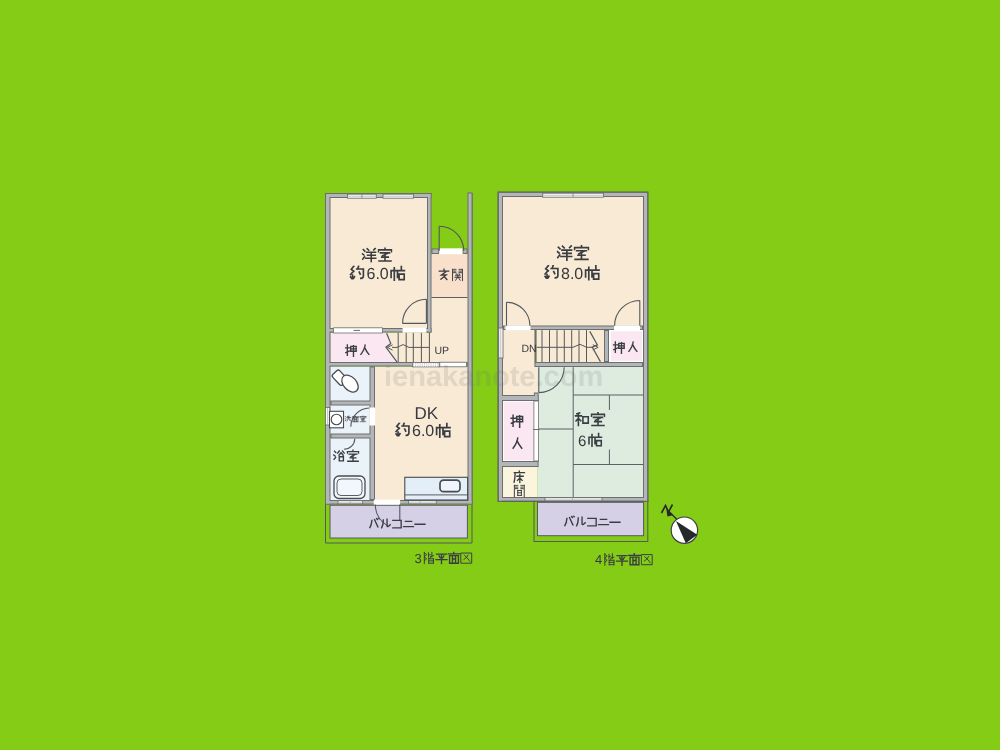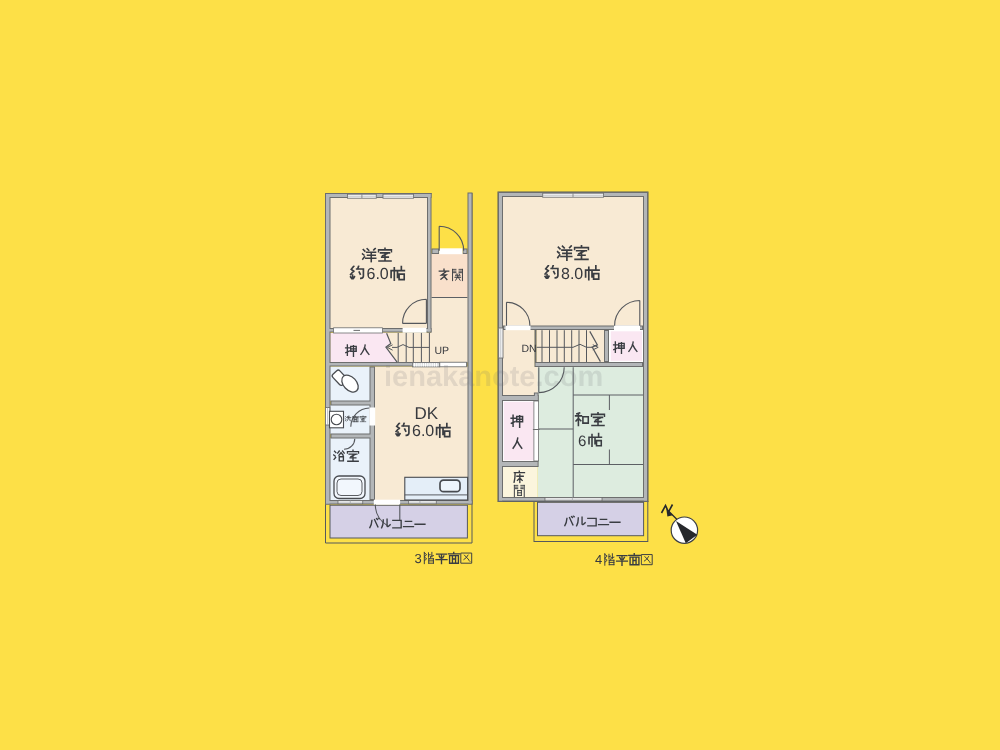--- a/index.html
+++ b/index.html
@@ -1,16 +1,16 @@
 <!DOCTYPE html>
 <html><head>
 <meta charset="utf-8">
 <style>
 html,body{margin:0;padding:0;background:#fff;}
-#stage{position:relative;width:1000px;height:750px;background:#fde047;overflow:hidden;}
+#stage{position:relative;width:1000px;height:750px;background:#84cc16;overflow:hidden;}
 text{font-family:"Liberation Sans",sans-serif;-webkit-font-smoothing:antialiased;}
 </style>
 </head>
 <body>
 <div id="stage">
 <svg width="1000" height="750" viewBox="0 0 1000 750" xmlns="http://www.w3.org/2000/svg" text-rendering="geometricPrecision">
 <defs>
 <g id="G" stroke="#3a3d42" fill="none" stroke-linecap="square"></g>
 <symbol id="k_yo" viewBox="0 0 100 100">
           <path fill="none" stroke="#3a3d42" stroke-width="10.5" stroke-linecap="square" d="M12 14 L22 24 M6 42 L16 50 M8 78 L20 62 M38 8 L48 18 M92 6 L82 16 M34 32 H96 M40 52 H92 M28 72 H98 M65 32 V96"></path>

